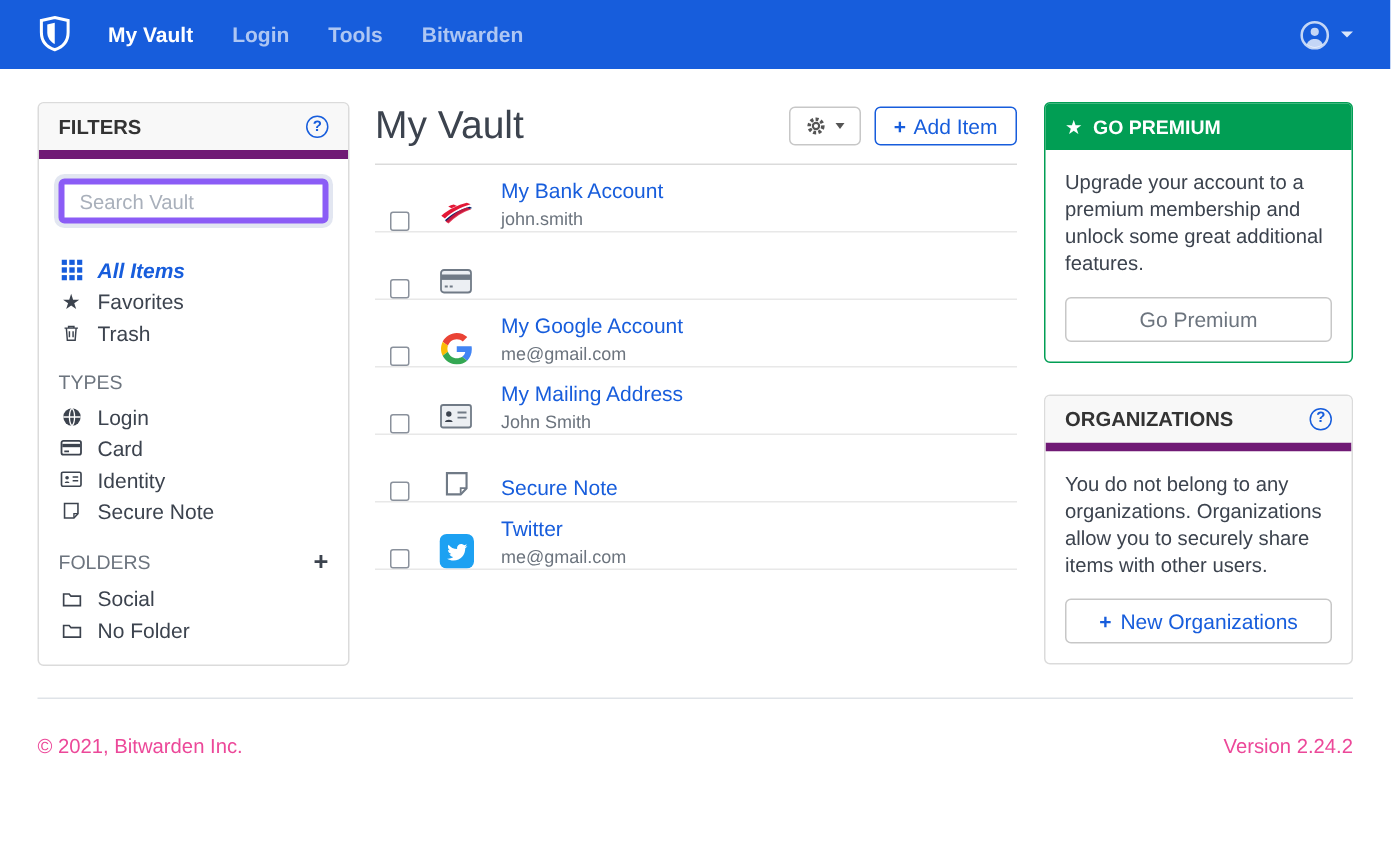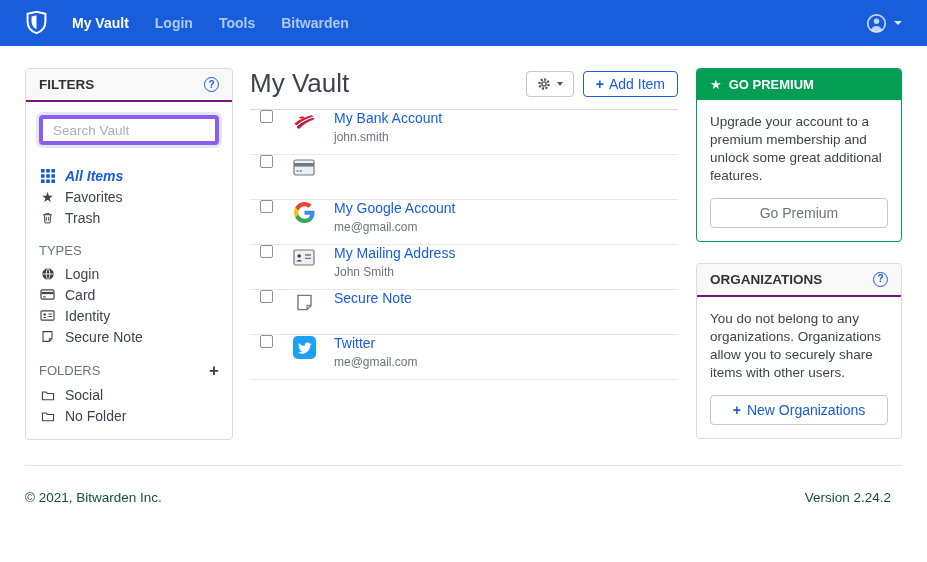--- a/index.html
+++ b/index.html
@@ -43,21 +43,21 @@
     display: flex;
     align-items: flex-start;
     padding: 22px 25px 0 25px;
     min-height: 419px;
   }
 
   
   .card { border: 1px solid #dbdbdb; border-radius: 4px; background: #fff; }
   .card-header {
     background: #f8f8f8;
-    border-bottom: 2px solid #701a75;
+    border-bottom: 6px solid #701a75;
     border-radius: 3px 3px 0 0;
     padding: 8px 13px;
     font-size: 13.5px;
     font-weight: 700;
     color: #333;
     display: flex;
     align-items: center;
     justify-content: space-between;
   }
   .card-body { padding: 13px; }
@@ -121,21 +121,21 @@
   }
   .add-item-btn {
     border: 1px solid #175ddc; color: #175ddc;
     padding: 4px 12px; font-weight: 400;
     display: inline-flex; align-items: center; gap: 5px;
   }
   .plus-glyph { font-weight: 700; font-size: 14px; line-height: 1; }
 
   .vault-rows { list-style: none; }
   .vault-row {
-    display: flex; align-items: flex-start;
+    display: flex; align-items: flex-end;
     height: 45px; border-bottom: 1px solid #e8e8e8; cursor: default;
   }
   .row-check {
     appearance: none; -webkit-appearance: none;
     width: 13px; height: 13px; margin-left: 10px;
     border: 1px solid #8a919c; border-radius: 2px;
     background: #fff; cursor: pointer; flex: none;
   }
   .row-icon { width: 24px; height: 24px; margin-left: 19px; flex: none;
     display: flex; align-items: center; justify-content: center; }
@@ -162,22 +162,22 @@
   .org-card { margin-top: 21px; }
   .org-btn {
     color: #175ddc;
     display: inline-flex; align-items: center; justify-content: center; gap: 6px;
   }
 
   
   .footer-rule { margin: 0 25px; border-top: 1px solid #dfe3e8; }
   .footer {
     display: flex; justify-content: space-between;
-    padding: 24px 36px 0 25px;
-    font-size: 13.5px; color: #14532d;
+    padding: 24px 25px 0 25px;
+    font-size: 13.5px; color: #ec4899;
   }
 </style>
 </head>
 <body>
 
 <div class="navbar">
   <span class="brand">
     <svg viewBox="0 0 24 26">
       <path d="M12 1.2l9.3 2.1v8.1c0 6.1-3.7 10.3-9.3 12.2C6.4 21.7 2.7 17.5 2.7 11.4V3.3z" fill="none" stroke="#fff" stroke-width="2.1"></path>
       <path d="M12 4.9L6.8 6.1v5.3c0 3.9 2.2 6.7 5.2 8.2z" fill="#fff"></path>

